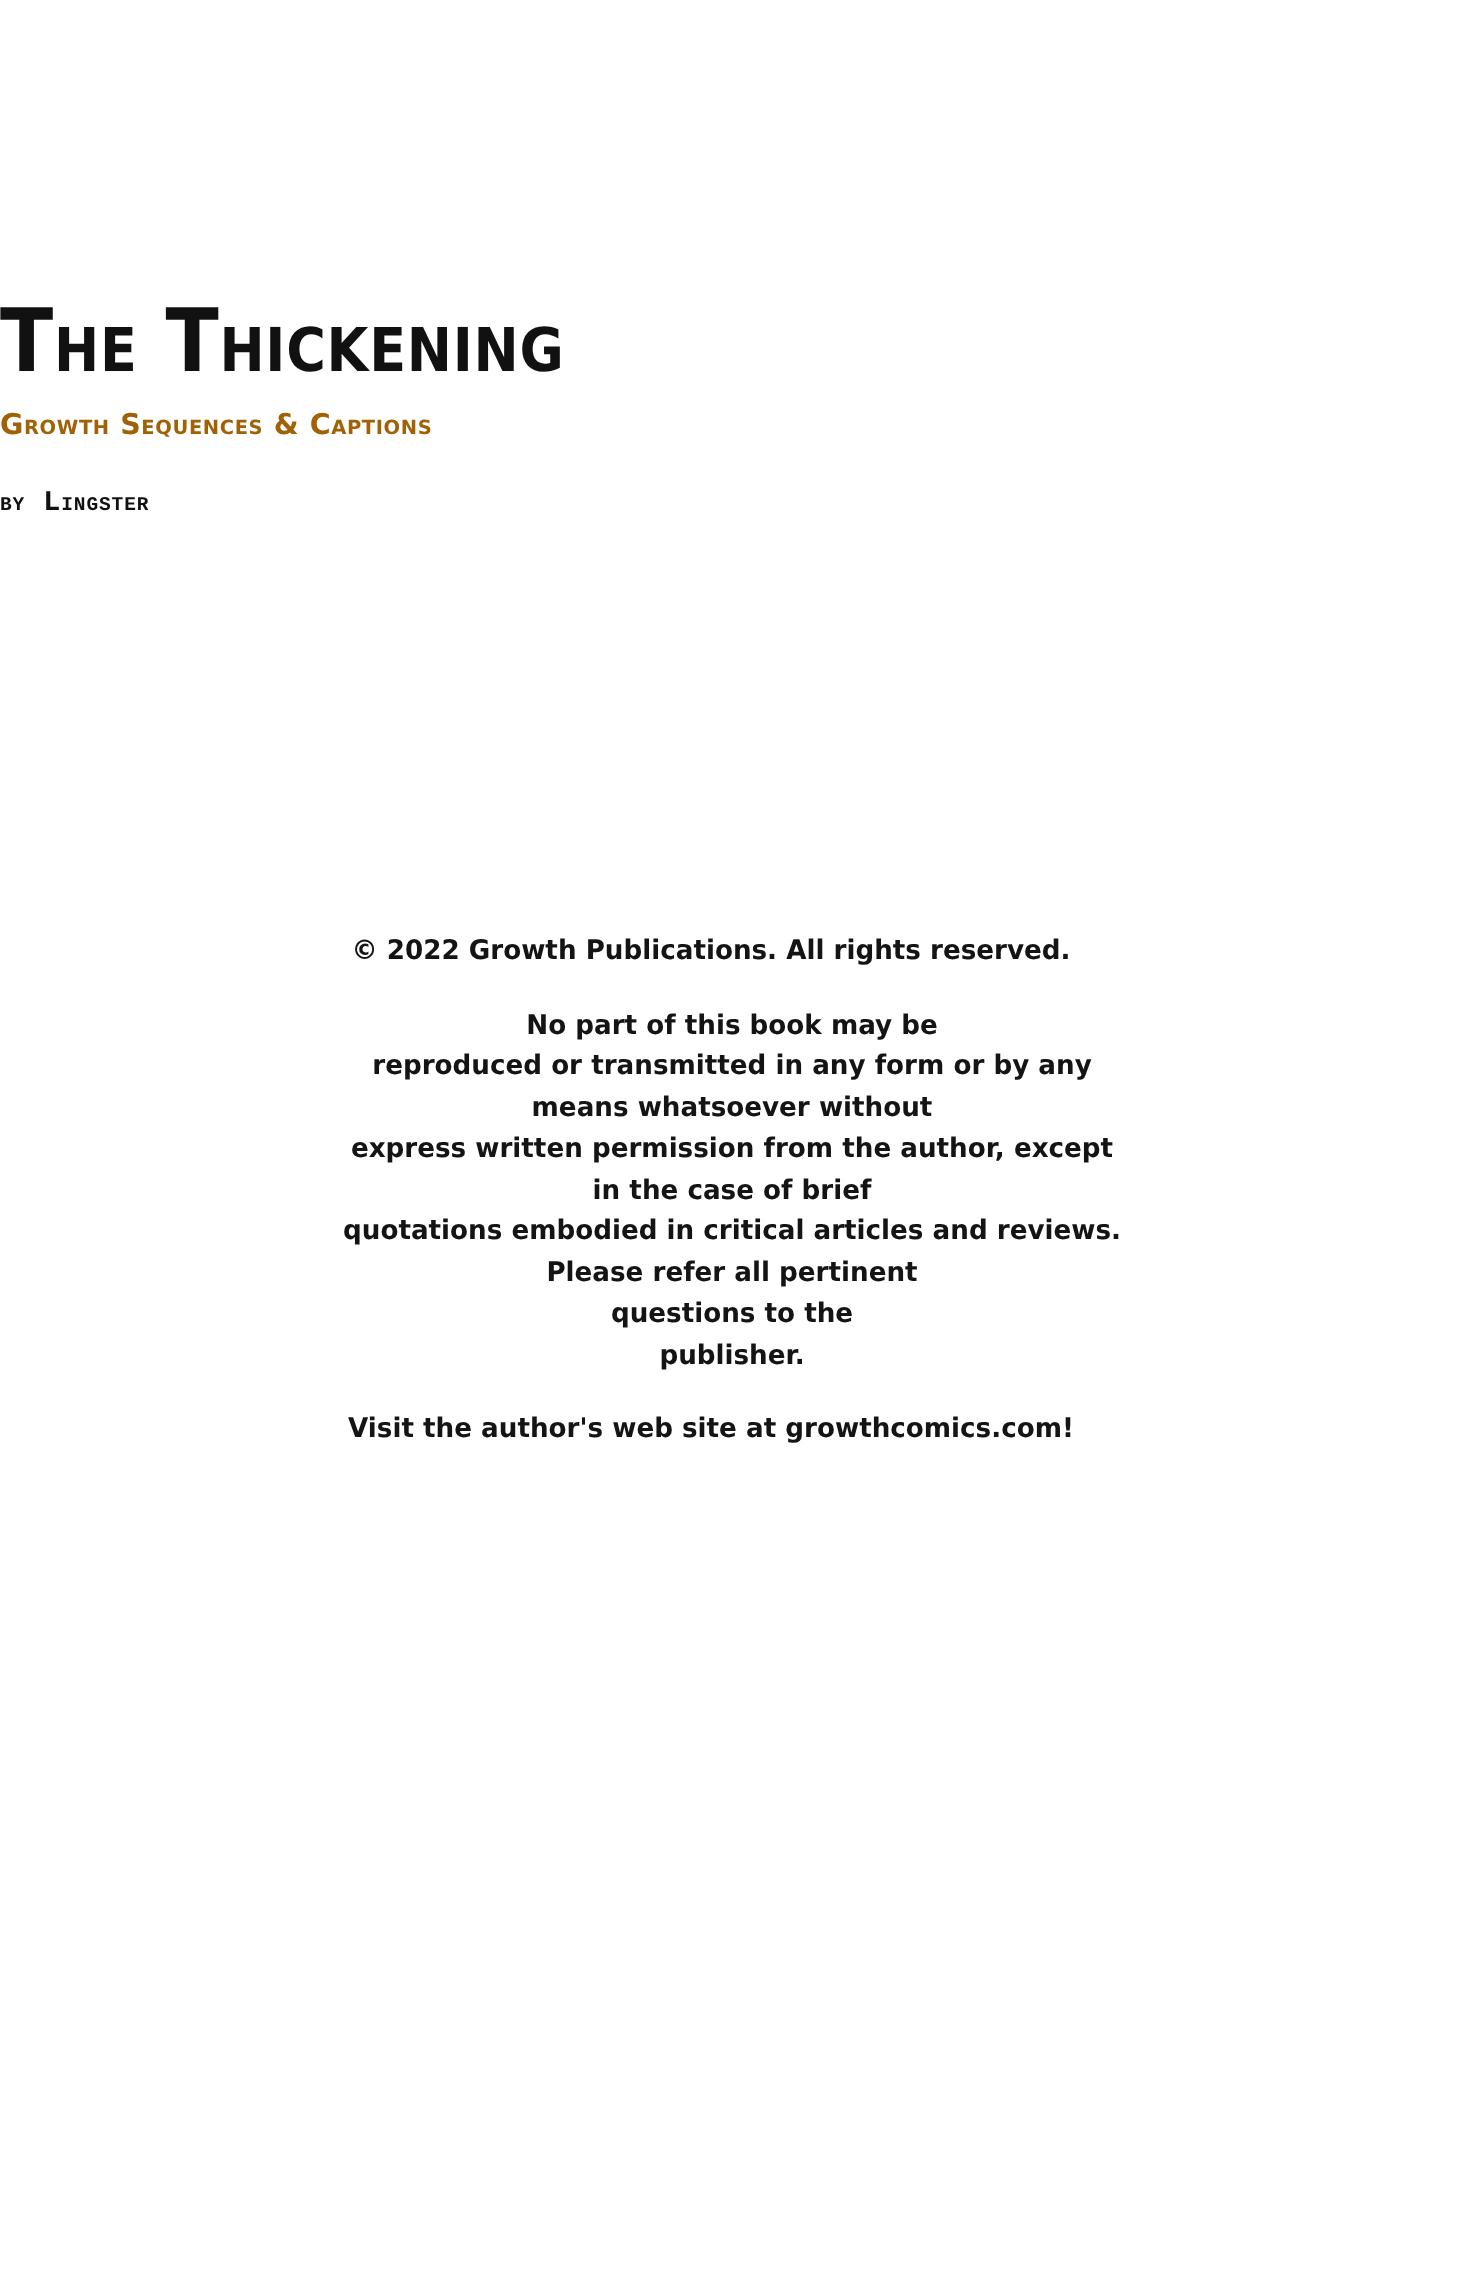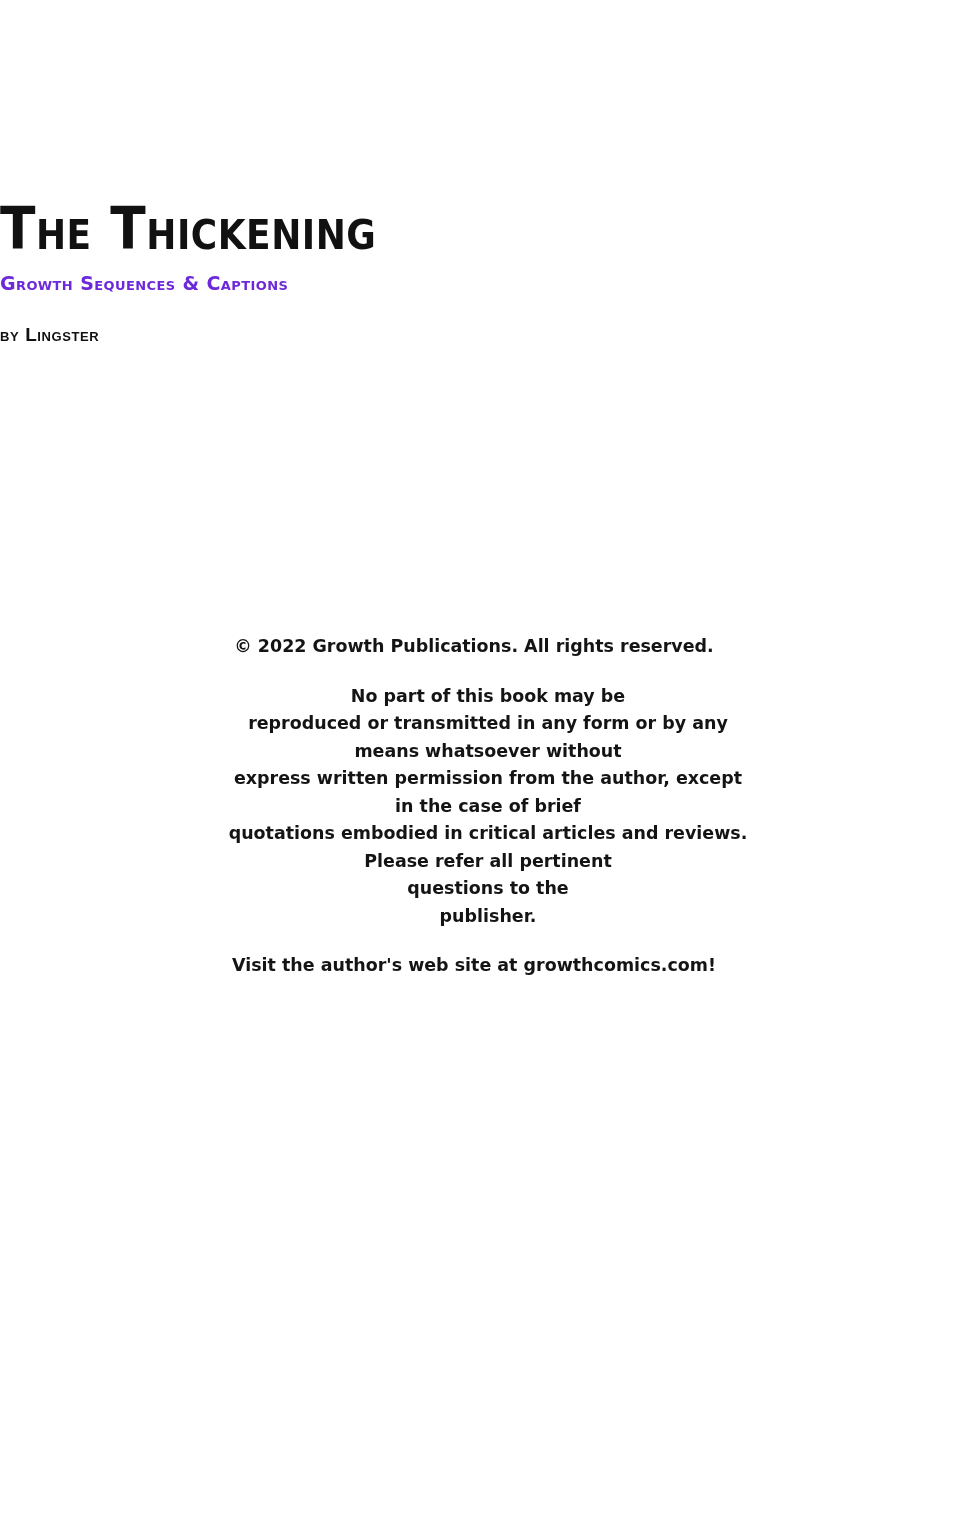--- a/index.html
+++ b/index.html
@@ -41,40 +41,39 @@
     transform: scaleY(1.12);
     transform-origin: center top;
   }
   .book-subtitle {
     font-family: "DejaVu Sans", sans-serif;
     font-weight: 700;
     font-size: 19px;
     line-height: 22px;
     letter-spacing: 0.4px;
     font-variant: small-caps;
-    color: #6d28d9;
+    color: #a16207;
     margin: 18px 0 0 0;
   }
   .byline {
-    font-family: Liberation Sans, sans-serif;
+    font-family: Liberation Mono, monospace;
     font-weight: 700;
     font-size: 19px;
     line-height: 22px;
     letter-spacing: 0.6px;
     font-variant: small-caps;
     color: #111111;
     margin: 30px 0 0 0;
   }
   .legal-block {
     position: absolute;
     top: 620px;
     left: 0;
     width: 948px;
     text-align: center;
-    margin-top: 12px;
   }
   .legal-line {
     font-family: "DejaVu Sans", sans-serif;
     font-weight: 700;
     font-size: 18px;
     line-height: 27.5px;
     color: #141414;
     margin: 0;
     padding: 0 170px;
     transform: scaleX(0.97);

